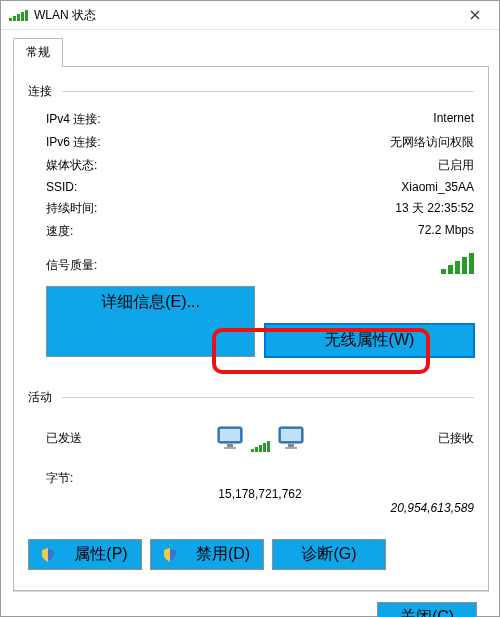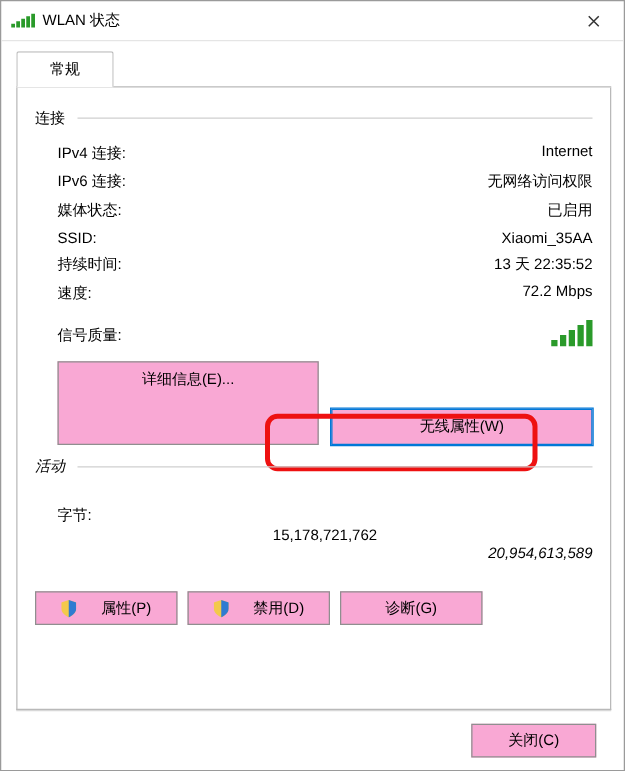--- a/index.html
+++ b/index.html
@@ -16,40 +16,40 @@
   .titlebar .close {
     margin-left: auto; width: 40px; height: 28px; display: flex;
     align-items: center; justify-content: center; color: #555;
   }
   .titlebar .close svg { width: 10px; height: 10px; }
   .body { padding: 8px 10px 0 12px; flex: 1; display: flex; flex-direction: column; }
   .tabs { position: relative; }
   .tabstrip { display: flex; position: relative; z-index: 2; }
   .tab {
     border: 1px solid #b9b9b9; border-bottom: 1px solid #fff;
-    background: #fff; font-size: 12px; padding: 5px 26px; border-radius: 2px 2px 0 0;
+    background: #fff; font-size: 12px; padding: 5px 12px; border-radius: 2px 2px 0 0;
   }
   .tabline {
     position: absolute; left: 0; right: 0; bottom: 0; height: 1px;
     background: #b9b9b9; z-index: 1;
   }
   .panel {
     border: 1px solid #b9b9b9; border-top: none; padding: 14px 14px 16px 14px;
     font-size: 12px; color: #000; flex: 1; display: flex; flex-direction: column;
   }
   .group-label { font-size: 12px; margin: 2px 0 8px 0; position: relative; }
   .group-rule {
     border: none; border-top: 1px solid #cfcfcf; margin: 0;
     position: absolute; left: 34px; right: 0; top: 8px;
   }
   .row { display: flex; justify-content: space-between; margin: 3px 0 3px 18px; }
   .row .k, .row .v { font-size: 12px; }
   .signal-row { display: flex; justify-content: space-between; align-items: flex-end; margin: 10px 0 12px 18px; }
   .btn {
-    border: 1px solid #8f8f8f; background: #f9a8d4; font-size: 12px;
+    border: 1px solid #8f8f8f; background: #0ea5e9; font-size: 16px;
     padding: 5px 0; text-align: center; cursor: default;
   }
   .btn-row { display: flex; gap: 10px; margin: 0 0 8px 18px; }
   .btn-row .btn { flex: 1; }
   .btn-highlight { border: 1px solid #0078d7; outline: 1px solid #0078d7; margin-top: 38px; }
   .callout {
     position: absolute; border: 4px solid #e11; border-radius: 10px;
     pointer-events: none;
   }
   .activity {
@@ -152,25 +152,50 @@
           </span>
       </div>
 
       <div class="btn-row">
         <div class="btn">详细信息(E)...</div>
         <div class="btn btn-highlight">无线属性(W)</div>
       </div>
 
       <div class="callout" style="left:198px; top:261px; width:218px; height:46px;"></div>
 
-      <div class="group-label" style="margin-top:1px;font-style:italic;">
+      <div class="group-label" style="margin-top:24px;">
         <span>活动</span>
         <hr class="group-rule">
       </div>
 
+      <div class="activity">
+        <div class="col left">已发送</div>
+        <div class="monitors">
+          <svg class="mon" viewBox="0 0 34 28">
+            <rect x="3" y="3" width="24" height="16" rx="2" fill="#3b82c4" stroke="#2a5f93"></rect>
+            <rect x="5" y="5" width="20" height="12" fill="#bfe0f7"></rect>
+            <rect x="12" y="20" width="6" height="3" fill="#888"></rect>
+              <rect x="9" y="23" width="12" height="2" fill="#aaa"></rect>
+          </svg>
+          <span class="sig sm" style="transform:translateY(8px);">
+              <i></i>
+              <i></i>
+              <i></i>
+              <i></i>
+              <i></i>
+            </span>
+          <svg class="mon" viewBox="0 0 34 28">
+            <rect x="7" y="3" width="24" height="16" rx="2" fill="#3b82c4" stroke="#2a5f93"></rect>
+            <rect x="9" y="5" width="20" height="12" fill="#bfe0f7"></rect>
+            <rect x="16" y="20" width="6" height="3" fill="#888"></rect>
+              <rect x="13" y="23" width="12" height="2" fill="#aaa"></rect>
+          </svg>
+        </div>
+        <div class="col right">已接收</div>
+      </div>
 
       <div class="bytes-row">
         <span class="lab">字节:</span>
         <span class="sent">15,178,721,762</span>
         <span class="recv">20,954,613,589</span>
       </div>
 
       <div class="action-row">
         <div class="btn">
           <svg class="shield" viewBox="0 0 12 14">

